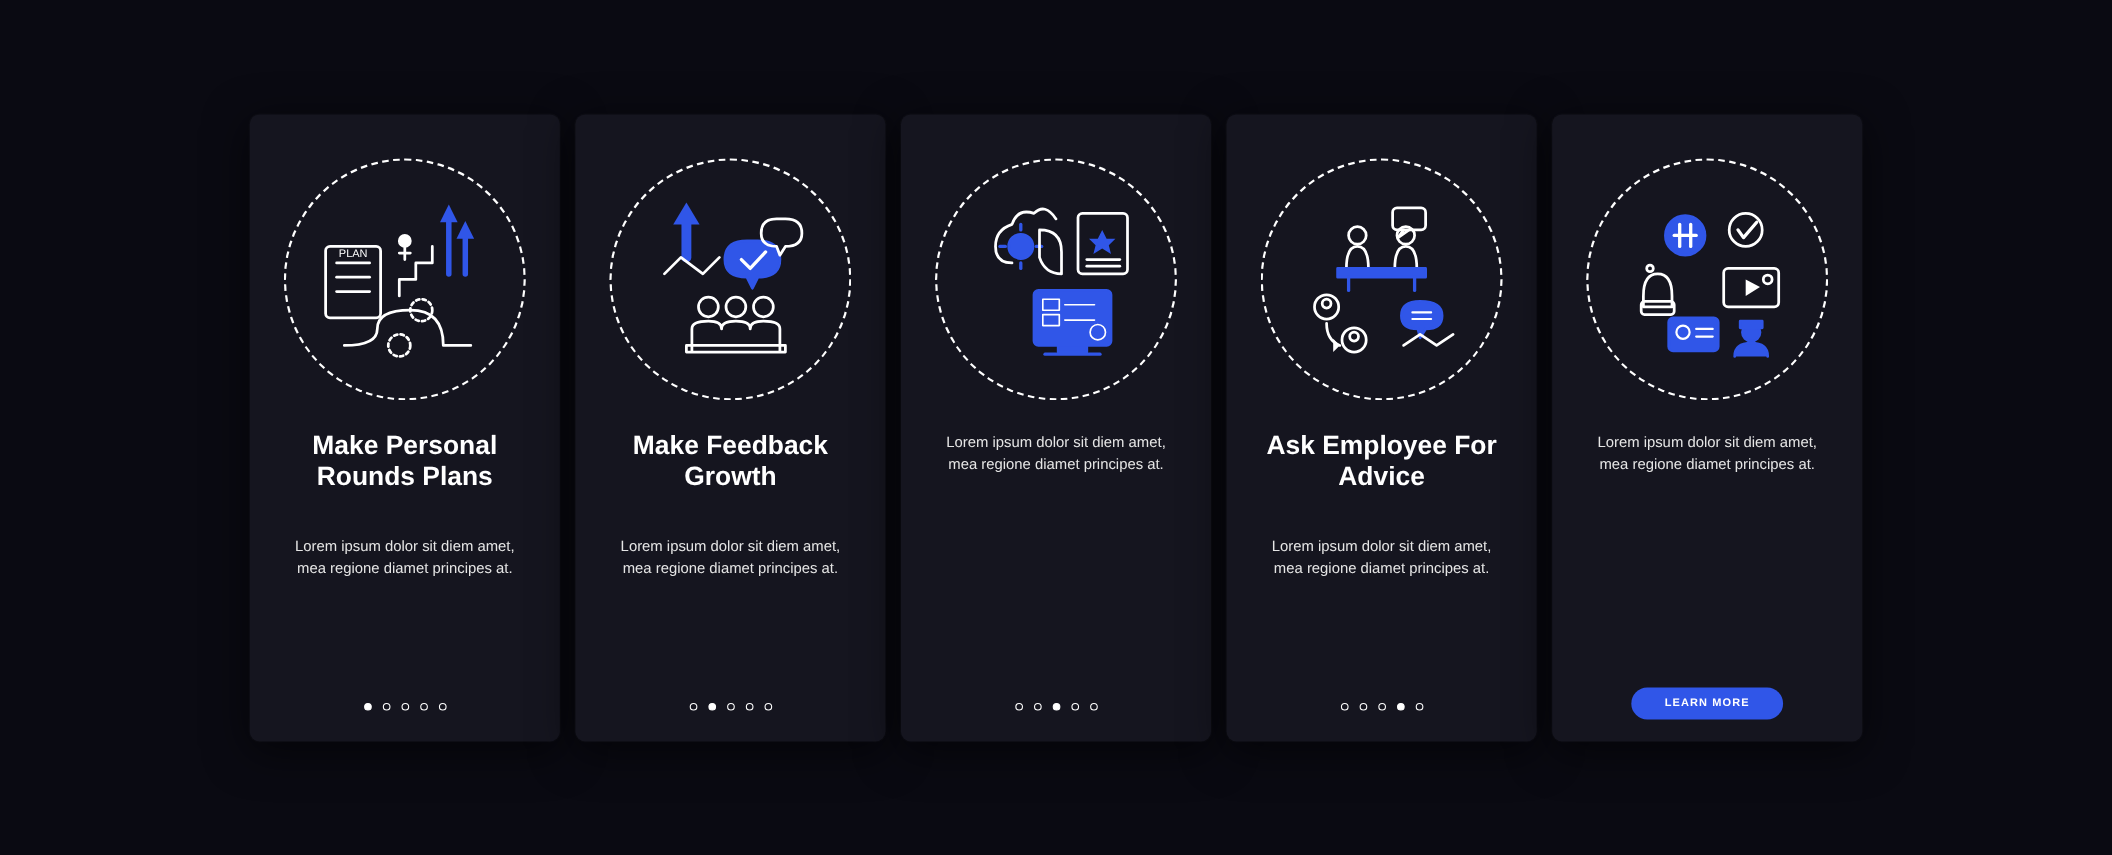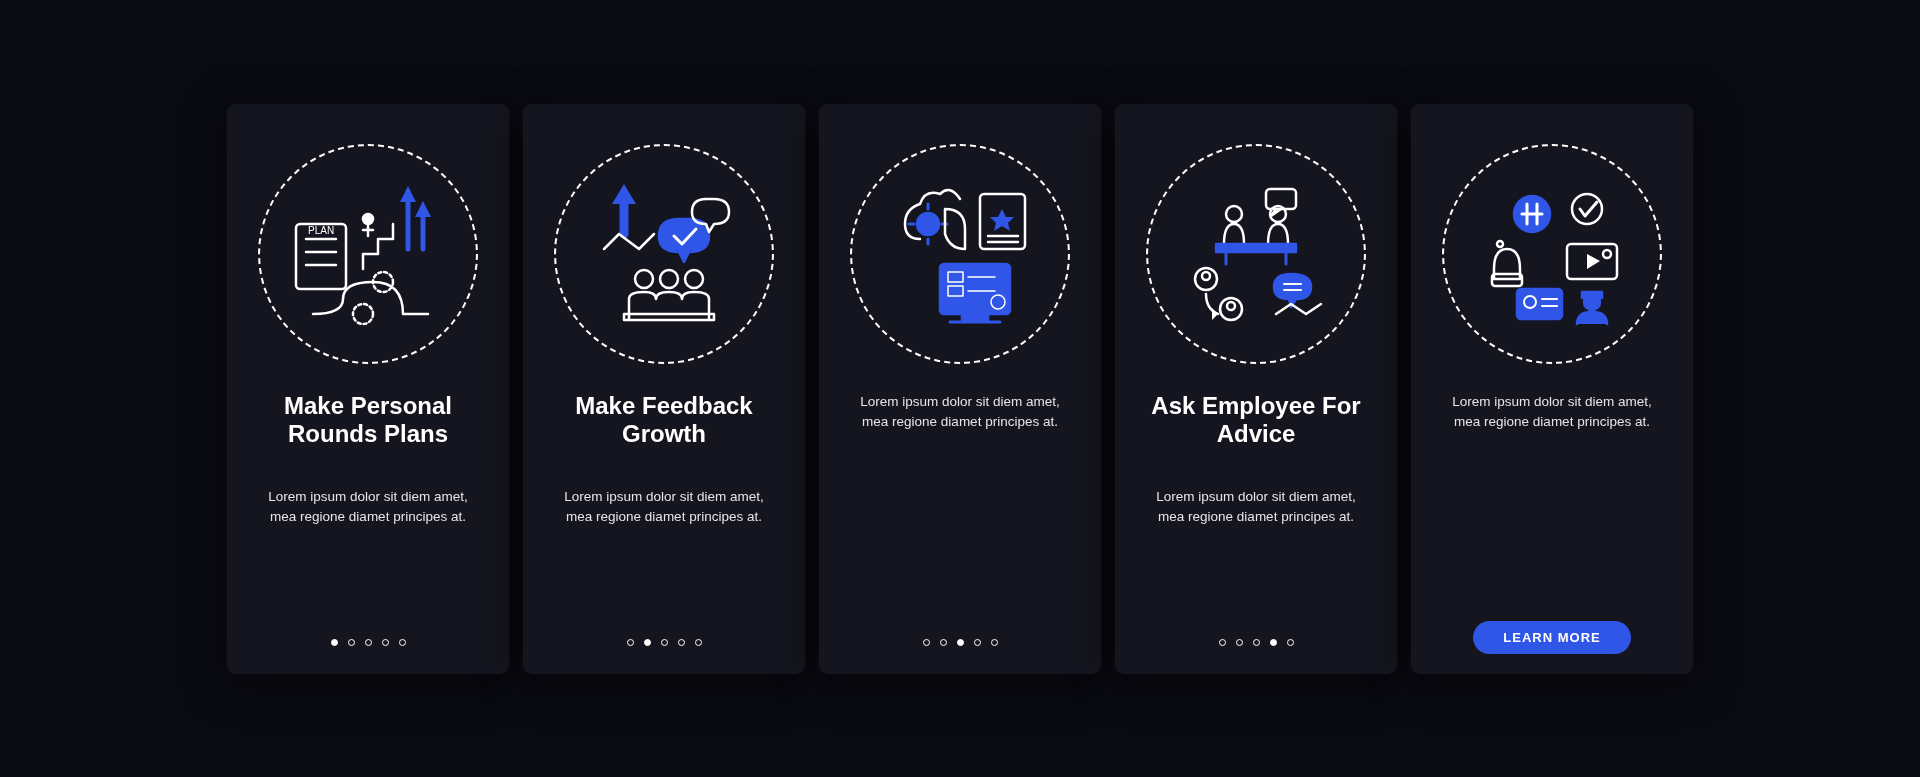--- a/index.html
+++ b/index.html
@@ -76,21 +76,21 @@
     background: #ffffff;
   }
   .learn-more {
     position: absolute;
     bottom: 20px;
     background: #3056e8;
     color: #ffffff;
     border: none;
     border-radius: 20px;
     padding: 9px 30px;
-    font-size: 13px;
+    font-size: 10px;
     font-weight: 600;
     letter-spacing: 1px;
     cursor: pointer;
   }
 </style>
 </head>
 <body>
 
 <div class="card">
   <div class="icon-circle">

